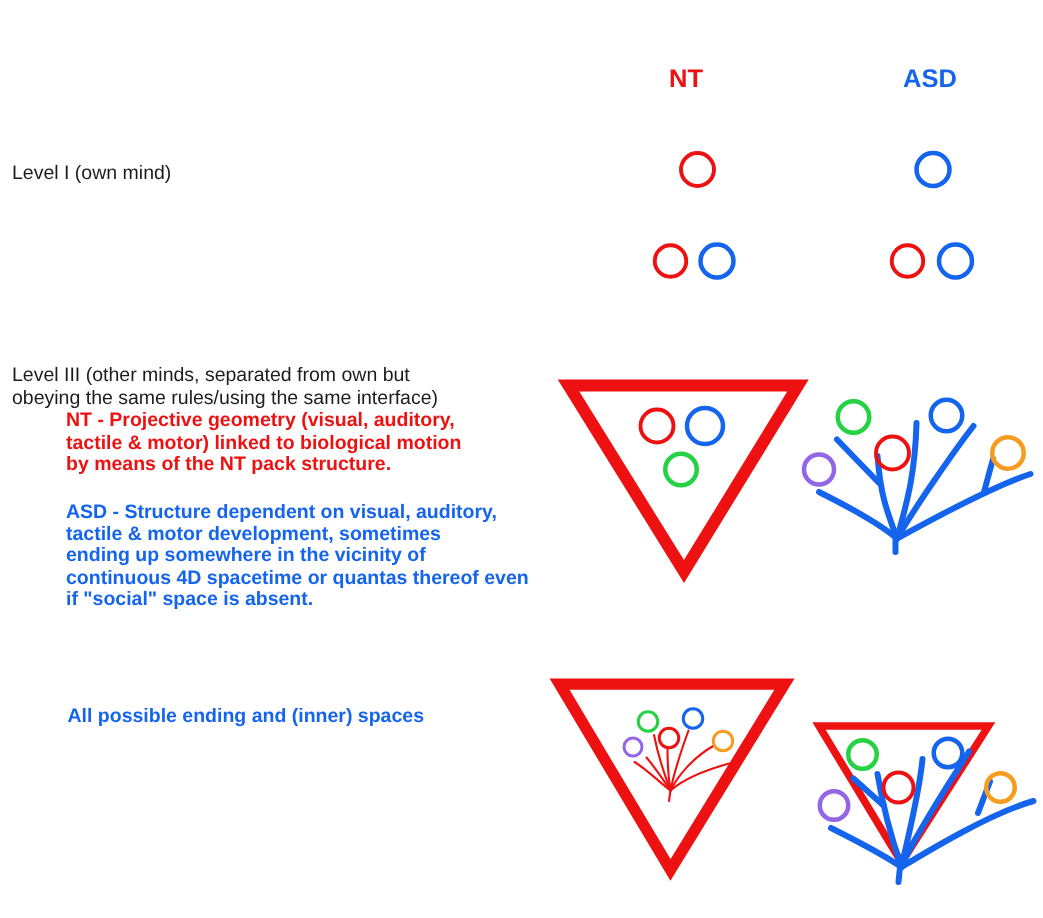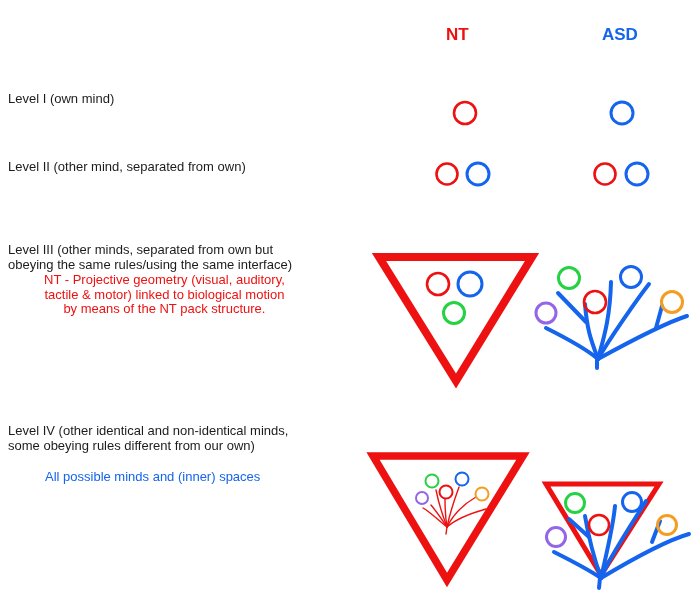--- a/index.html
+++ b/index.html
@@ -6,48 +6,50 @@
     --red:#ee1111; --blue:#1464ed; --green:#24d244; --purple:#9266e6;
     --orange:#f59d20; --black:#1c1c1c; --bg:#ffffff;
   }
   html,body{margin:0;padding:0;background:var(--bg);}
   .canvas{
     position:relative; width:695px; height:612px; background:var(--bg);
     font-family:"Liberation Sans", sans-serif; overflow:hidden;
   }
   .txt{position:absolute; white-space:pre-line; color:var(--black);
        font-size:13px; line-height:14.5px;}
-  .col-header{position:absolute; font-size:17px; font-weight:bold; line-height:18px;}
+  .col-header{position:absolute; font-size:17px; font-weight:bold; line-height:18px;margin-top:18px;}
   .c-red{color:var(--red);} .c-blue{color:var(--blue);}
-  .note{font-weight:normal;text-align:center;}
+  .note{font-weight:bold;}
   svg.overlay{position:absolute; left:0; top:0;}
   .st{fill:none; stroke-linecap:round; stroke-linejoin:round;}
   .st-red{stroke:var(--red);} .st-blue{stroke:var(--blue);}
   .st-green{stroke:var(--green);} .st-purple{stroke:var(--purple);}
   .st-orange{stroke:var(--orange);}
   .tri{stroke-linejoin:miter; stroke-linecap:butt;}
 </style>
 </head>
 <body>
 
 <div class="canvas">
 
   <div class="col-header c-red" style="left:446px; top:26px;">NT</div>
   <div class="col-header c-blue" style="left:602px; top:26px;text-align:center;">ASD</div>
 
-  <div class="txt" style="left:8px; top:92px;text-align:center;">Level I (own mind)</div>
-  <div class="txt" style="left:8px; top:160px;">Level II (other mind, separated from own)</div>
+  <div class="txt" style="left:8px; top:108px;text-align:center;">Level I (own mind)</div>
   <div class="txt" style="left:8px; top:228px;margin-top:15px;">Level III (other minds, separated from own but
 obeying the same rules/using the same interface)</div>
   <div class="txt note c-red" style="left:44px; top:273px;">NT - Projective geometry (visual, auditory,
 tactile &amp; motor) linked to biological motion
 by means of the NT pack structure.</div>
-  <div class="txt" style="left:8px; top:424px;">Level IV (other identical and non-identical minds,
-some obeying rules different from our own)</div>
-  <div class="txt note c-blue" style="left:45px; top:470px;">All possible minds and (inner) spaces</div>
+  <div class="txt note c-blue" style="left:44px; top:334px;">ASD - Structure dependent on visual, auditory,
+tactile &amp; motor development, sometimes
+ending up somewhere in the vicinity of
+continuous 4D spacetime or quantas thereof even
+if "social" space is absent.</div>
+  <div class="txt note c-blue" style="left:45px; top:470px;">All possible ending and (inner) spaces</div>
 
   <svg class="overlay" width="695" height="612" viewBox="0 0 695 612">
 
     <circle class="st st-red" cx="465" cy="113" r="11" stroke-width="2.6"></circle>
     <circle class="st st-blue" cx="622" cy="113" r="11" stroke-width="3"></circle>
 
     <g>
       <circle class="st st-red" cx="447" cy="174" r="10.5" stroke-width="2.6"></circle>
       <circle class="st st-blue" cx="478" cy="174" r="11" stroke-width="3"></circle>
     </g>

